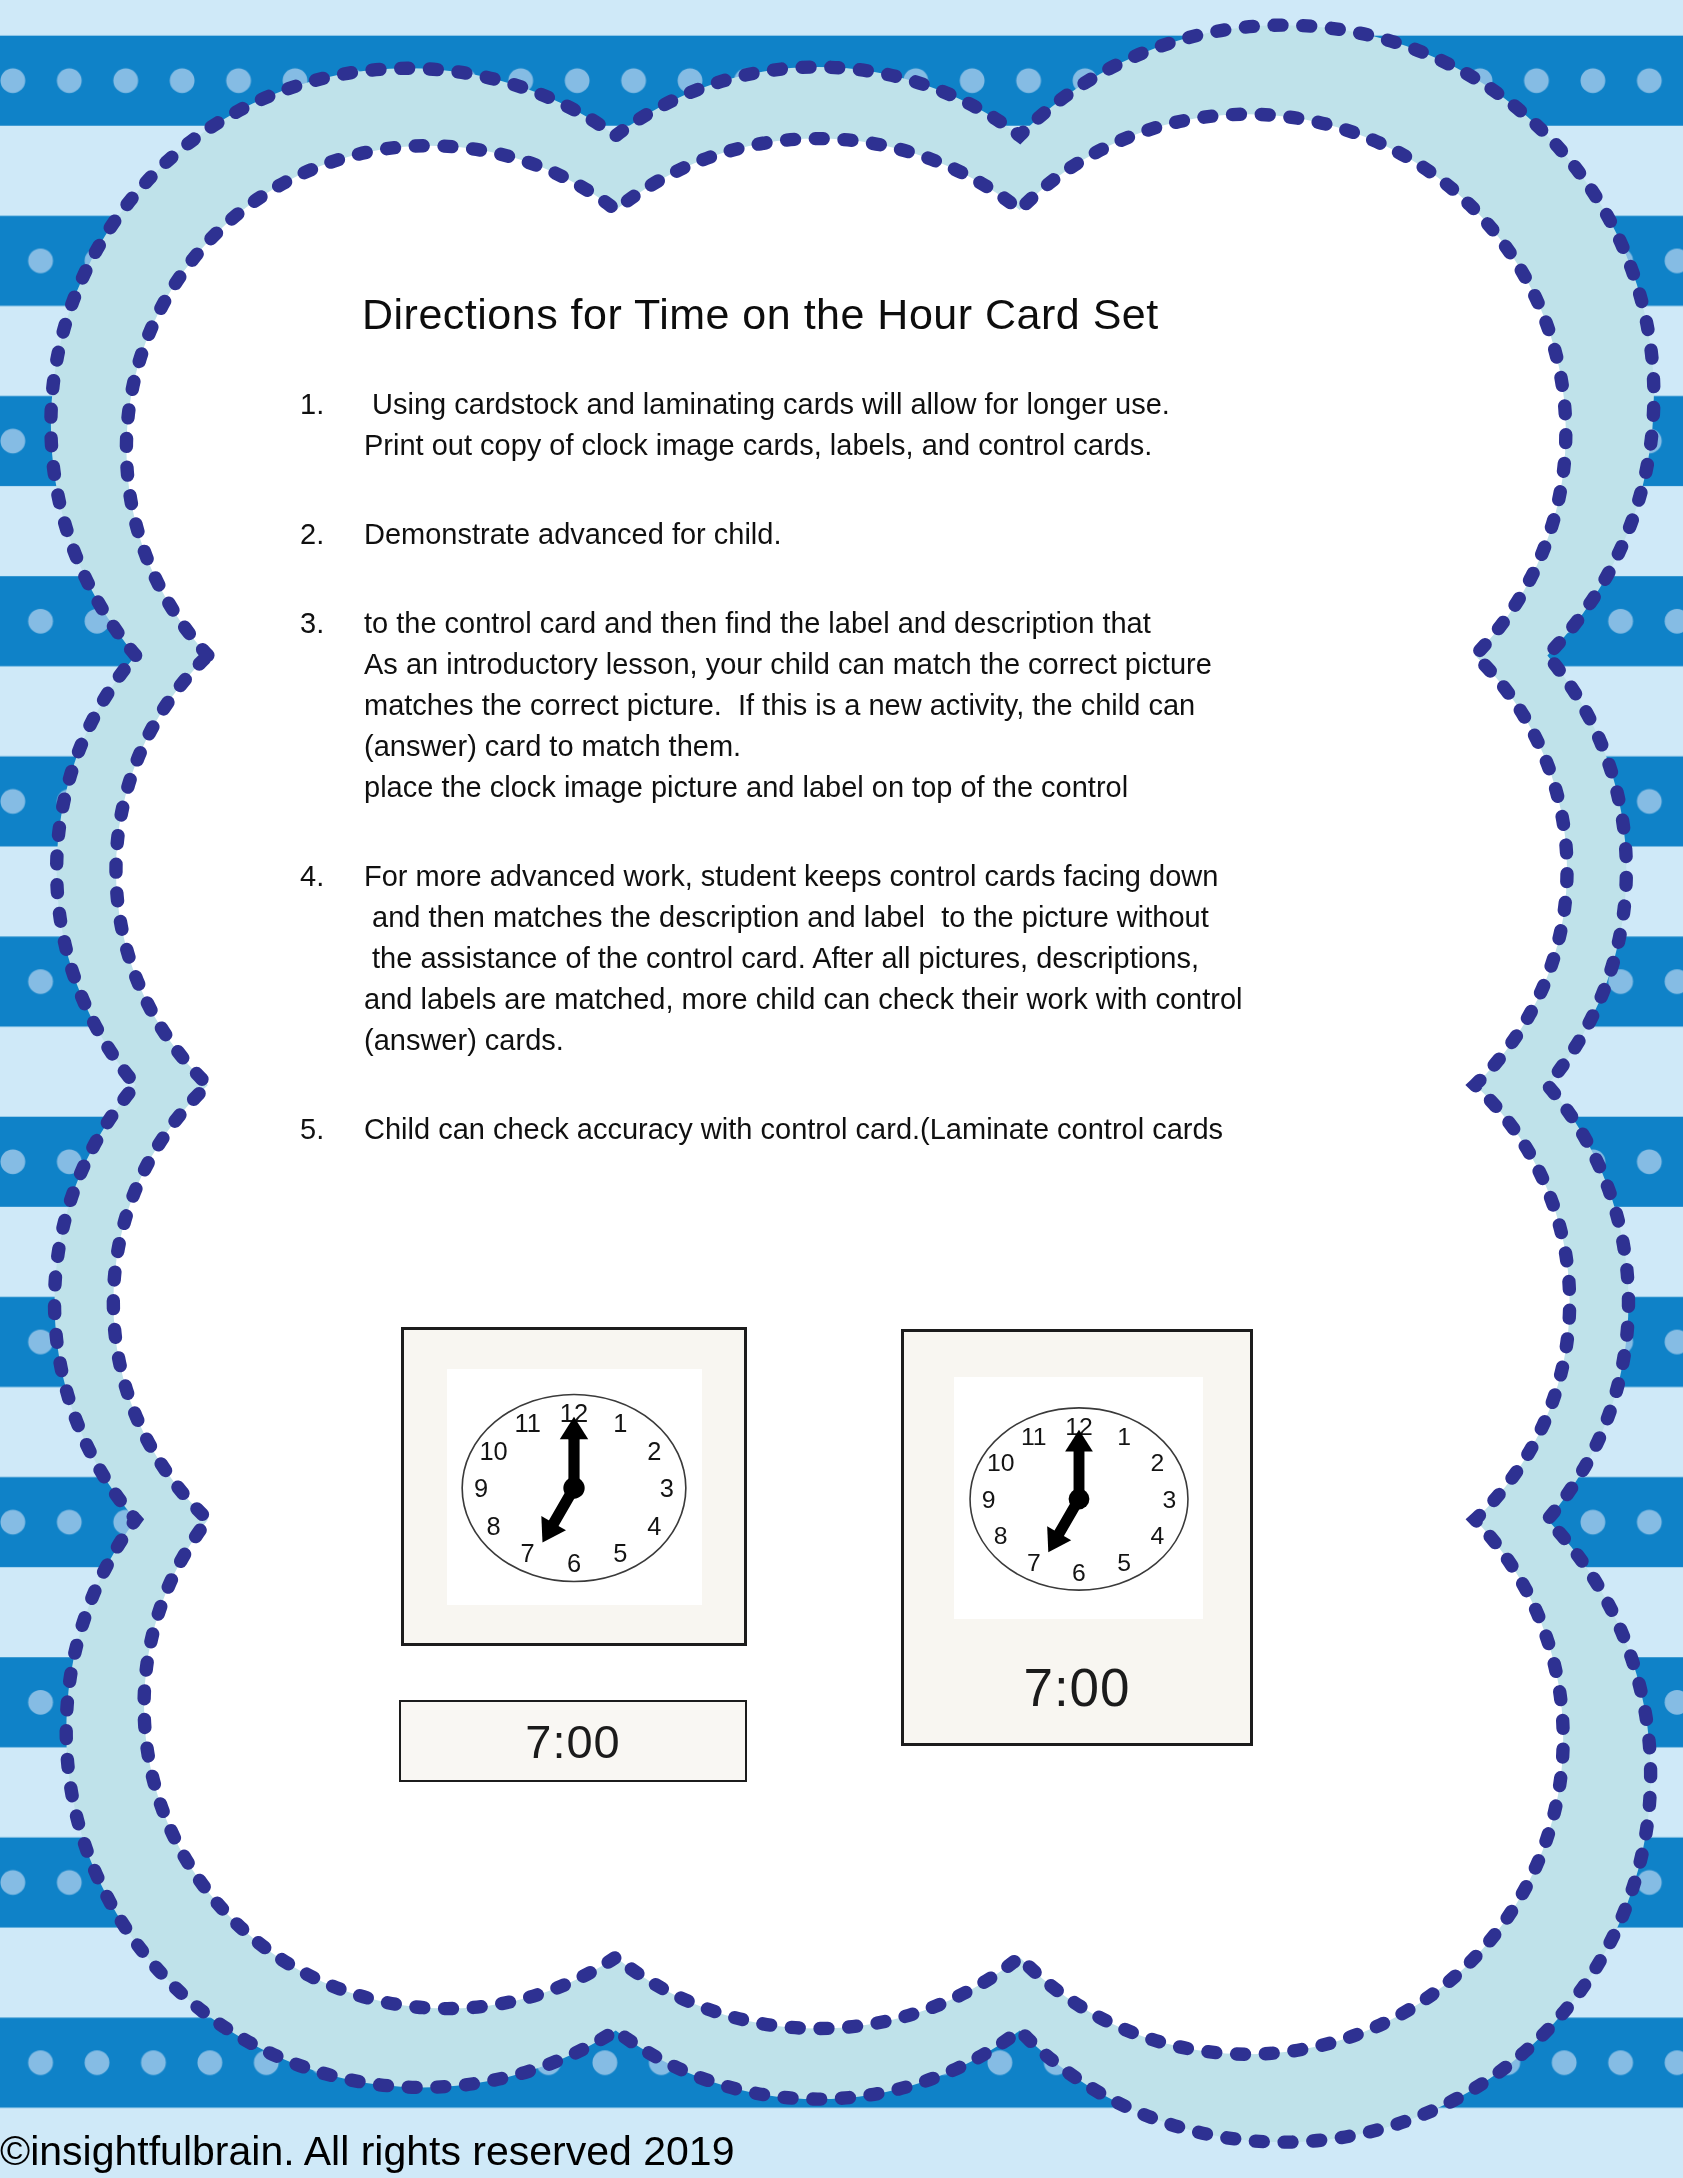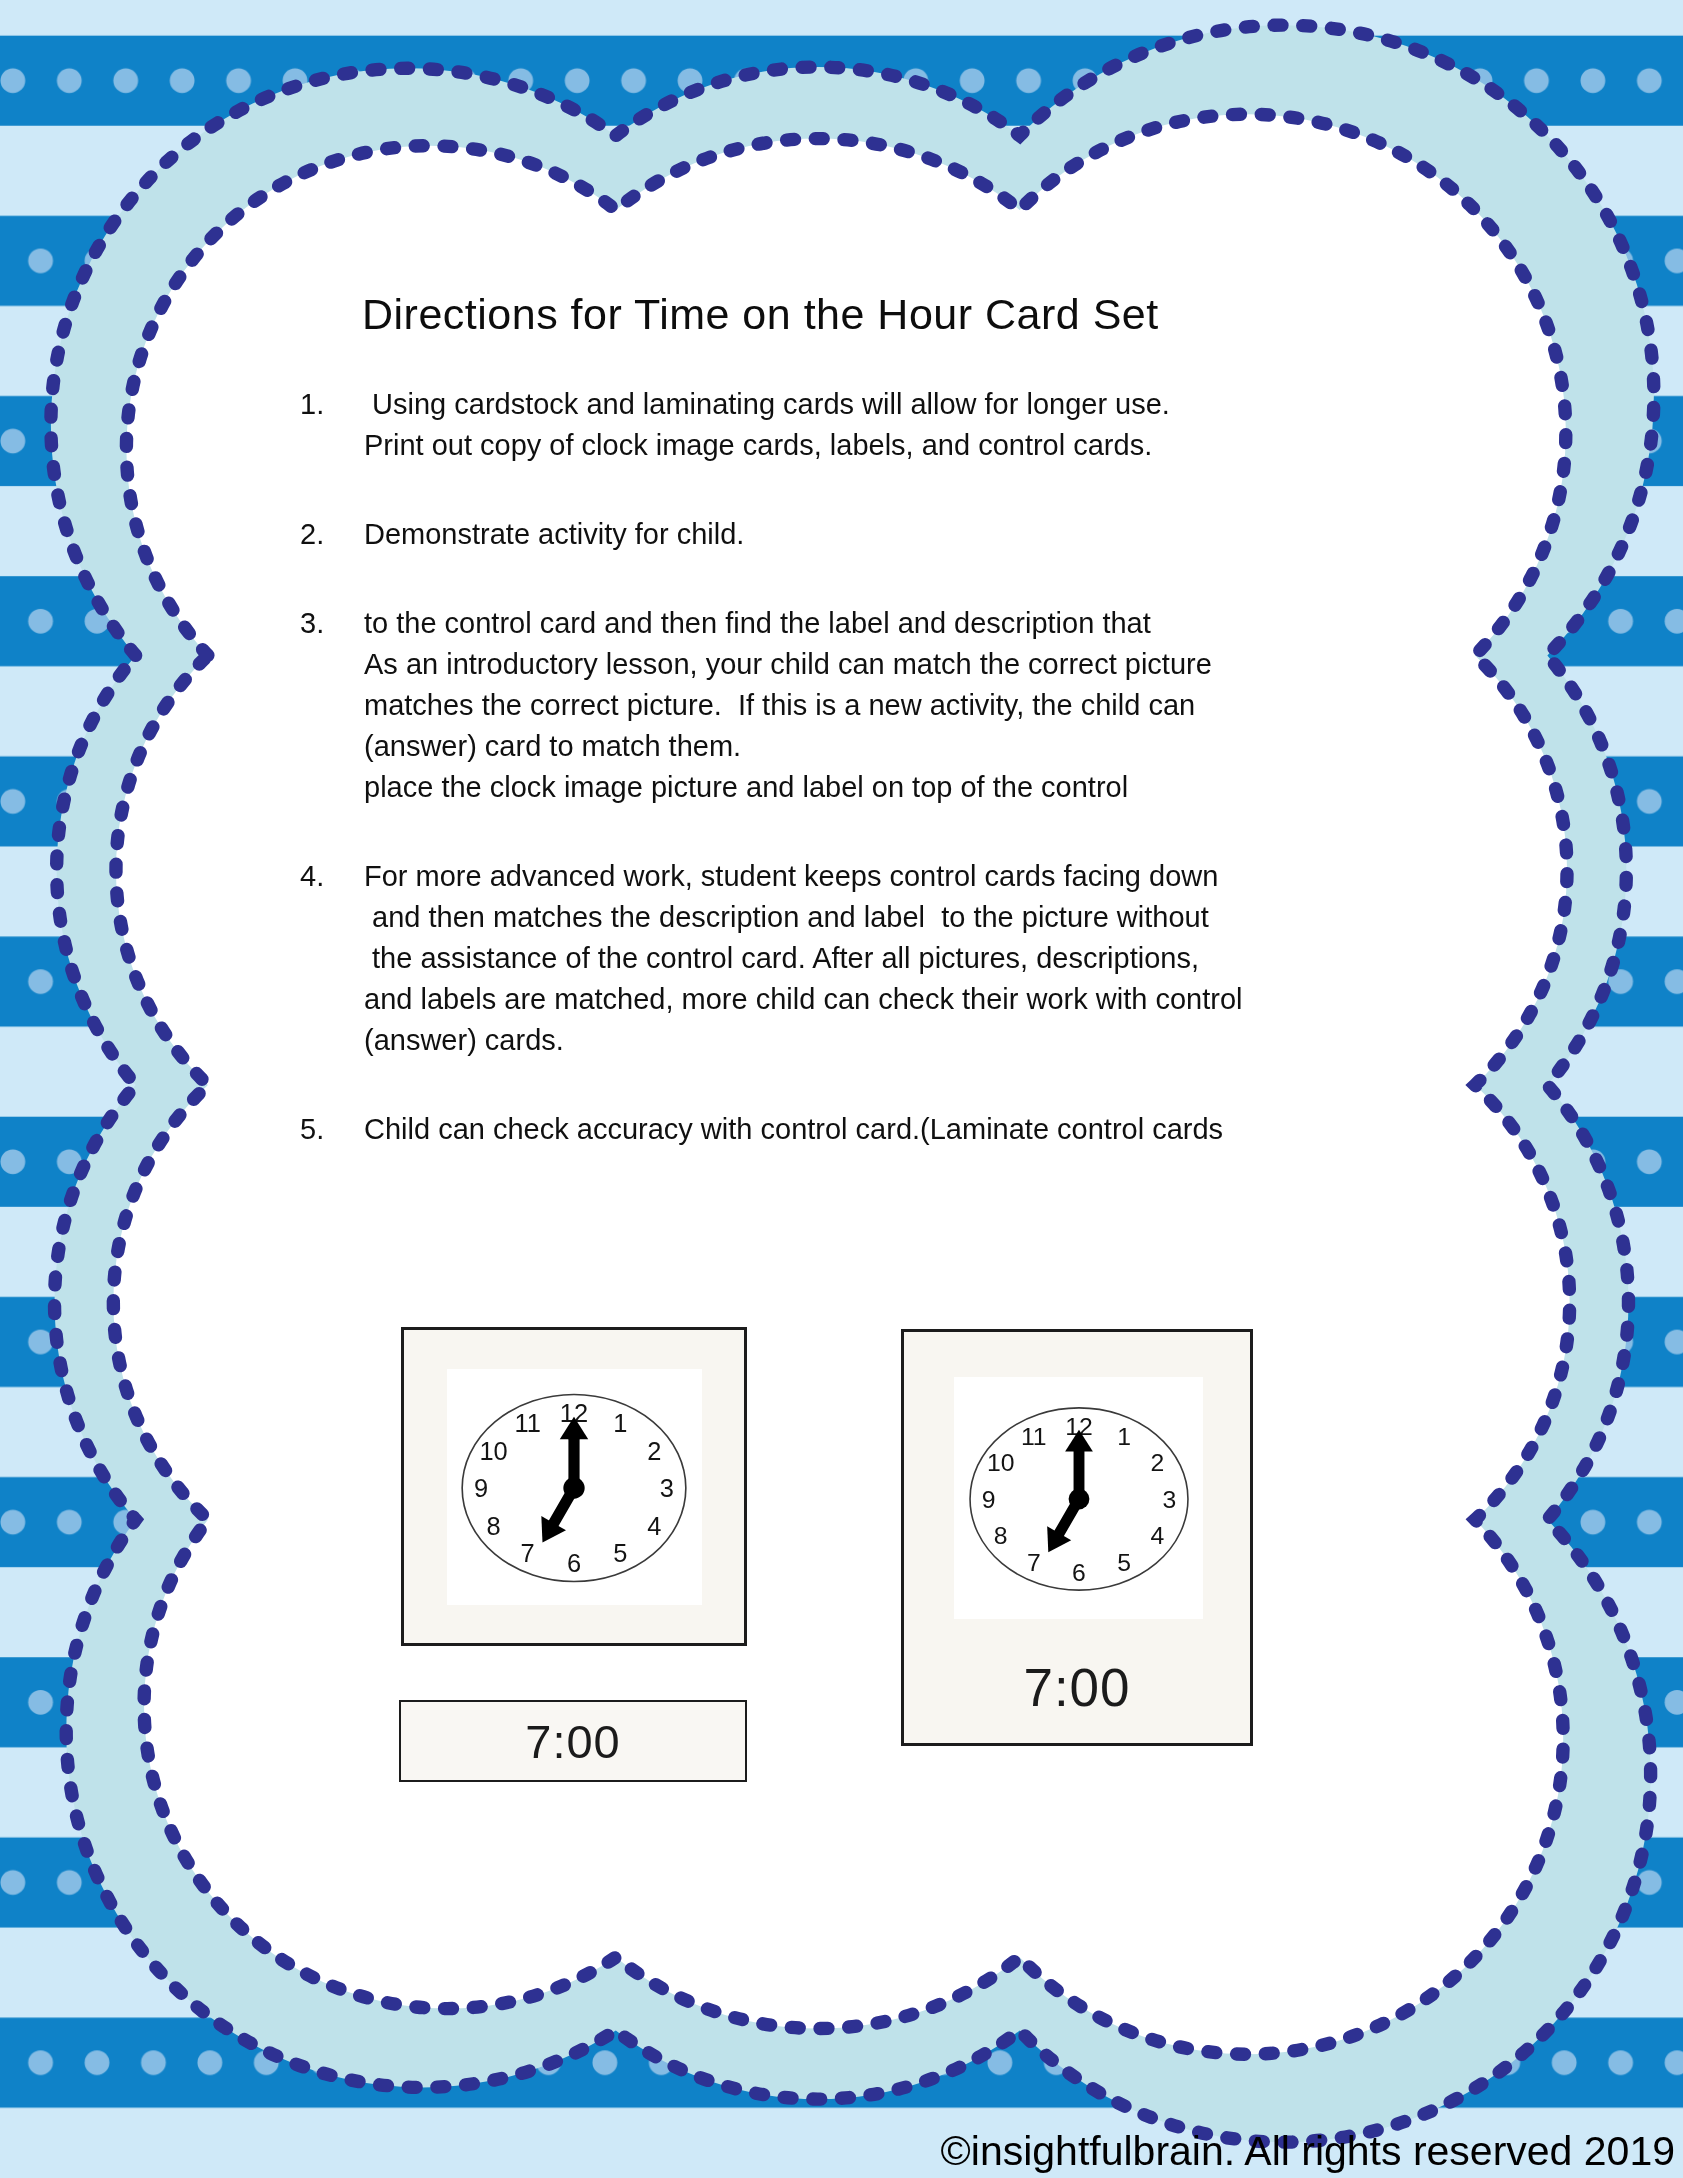--- a/index.html
+++ b/index.html
@@ -56,21 +56,21 @@
   #label-card{
     left:399px;top:1700px;width:348px;height:82px;
     background:#f9f7f3;
     border:2.5px solid #1c1c1c;
     box-sizing:border-box;
     display:flex;align-items:center;justify-content:center;
     font-size:47px;color:#1b1b1b;letter-spacing:1px;
   }
   #copyright{
     left:0;top:2128px;width:1675px;
-    text-align:right;
+    text-align:left;
     font-size:41px;color:#000;
     white-space:pre;
   }
   .clock-svg{display:block;}
 </style>
 </head>
 <body>
 
 <div id="page">
 
@@ -118,21 +118,21 @@
       <div class="direction-item">
         <div class="direction-num">1.</div>
         <div class="direction-lines">
           <div class="direction-line"> Using cardstock and laminating cards will allow for longer use.</div>
           <div class="direction-line">Print out copy of clock image cards, labels, and control cards.</div>
         </div>
       </div>
       <div class="direction-item">
         <div class="direction-num">2.</div>
         <div class="direction-lines">
-          <div class="direction-line">Demonstrate activity for child.</div>
+          <div class="direction-line">Demonstrate advanced for child.</div>
         </div>
       </div>
       <div class="direction-item">
         <div class="direction-num">3.</div>
         <div class="direction-lines">
           <div class="direction-line">to the control card and then find the label and description that</div>
           <div class="direction-line">As an introductory lesson, your child can match the correct picture</div>
           <div class="direction-line">matches the correct picture.  If this is a new activity, the child can</div>
           <div class="direction-line">(answer) card to match them.</div>
           <div class="direction-line">place the clock image picture and label on top of the control</div>

